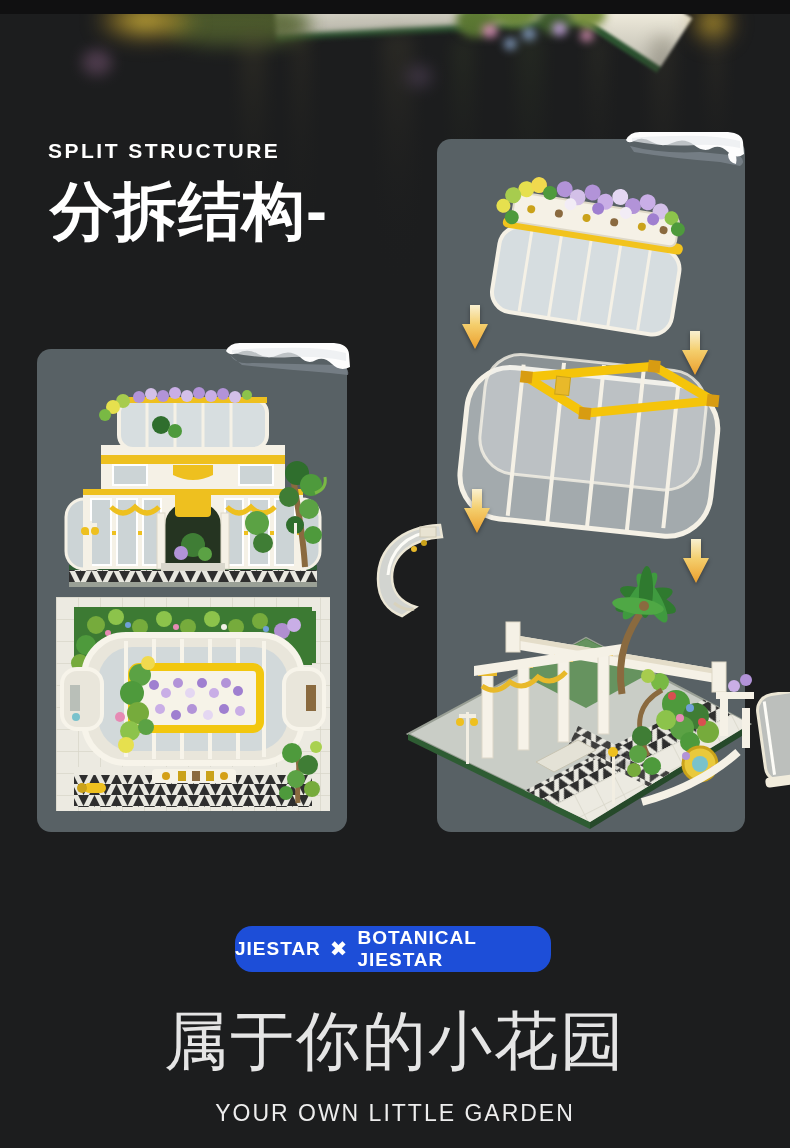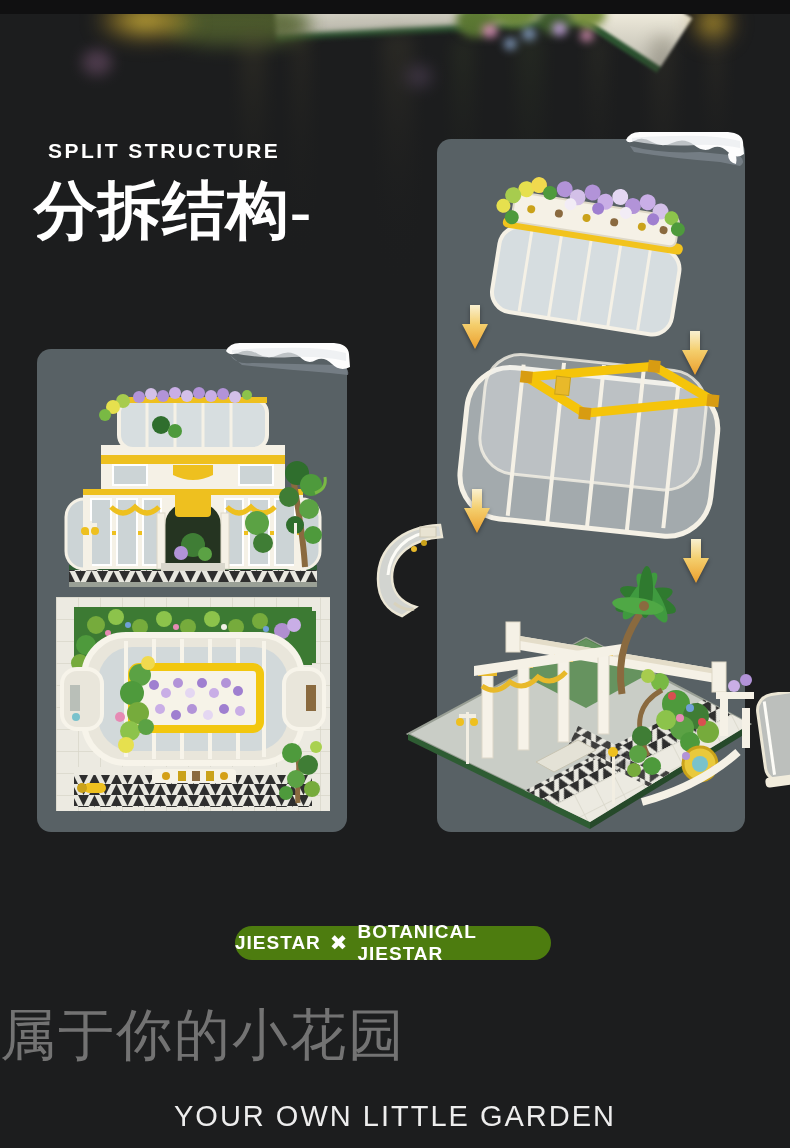--- a/index.html
+++ b/index.html
@@ -17,39 +17,39 @@
   .green-mass{position:absolute;left:165px;top:-12px;width:145px;height:44px;background:#55652f;border-radius:40%;filter:blur(9px);opacity:.85;}
   .flower-mass{position:absolute;left:452px;top:-16px;width:168px;height:66px;filter:blur(4px);}
   .flower-mass i{position:absolute;border-radius:50%;display:block;}
   .bldg-corner{position:absolute;left:590px;top:-26px;width:92px;height:58px;background:#ede9da;transform:rotate(33deg);filter:blur(1.5px);border-bottom:7px solid #2e5c33;}
   .bldg-strip{position:absolute;left:275px;top:-22px;width:330px;height:34px;background:linear-gradient(#efecdf,#d8d5c6);transform:rotate(-3deg);filter:blur(2.5px);border-bottom:6px solid #2e5c33;opacity:.9;}
   .streak{position:absolute;filter:blur(8px);opacity:.28;border-radius:8px;}
   .hero-fade{position:absolute;left:0;top:0;width:100%;height:100%;
     background:linear-gradient(rgba(28,29,30,0) 0%,rgba(28,29,30,.55) 38%,rgba(28,29,30,.92) 70%,#1c1d1e 95%);}
   
   .eyebrow{position:absolute;left:48px;top:125px;color:#fff;font-size:21px;font-weight:800;letter-spacing:2.5px;}
-  .headline{position:absolute;left:34px;top:160px;color:#fff;font-size:63px;font-weight:900;line-height:75px;letter-spacing:1px;font-family:Liberation Serif, serif;}
+  .headline{position:absolute;left:50px;top:160px;color:#fff;font-size:63px;font-weight:900;line-height:75px;letter-spacing:1px;}
   
   .card{position:absolute;background:#586165;border-radius:14px;}
   .card-left{left:37px;top:335px;width:310px;height:483px;}
   .card-right{left:437px;top:125px;width:308px;height:693px;}
   .card svg.model{position:absolute;}
   .snow{position:absolute;}
   .float{position:absolute;}
   .arrow{position:absolute;width:26px;height:44px;filter:drop-shadow(0 2px 2px rgba(0,0,0,.35));}
   
-  .badge{position:absolute;left:235px;top:912px;width:316px;height:34px;border-radius:17px;
-    background:#4d7c0f;display:flex;align-items:center;justify-content:center;gap:9px;
+  .badge{position:absolute;left:235px;top:912px;width:316px;height:46px;border-radius:17px;
+    background:#1d4ed8;display:flex;align-items:center;justify-content:center;gap:9px;
     color:#fff;font-size:19px;font-weight:600;letter-spacing:1px;}
   .badge .sep{font-size:21px;font-weight:900;margin-top:-1px;}
   
-  .footer-cn{position:absolute;left:0;top:984px;width:100%;color:#737373;
-    font-size:56px;font-weight:500;letter-spacing:2px;}
+  .footer-cn{position:absolute;left:0;top:984px;width:100%;text-align:center;color:#e5e5e5;
+    font-size:64px;font-weight:500;letter-spacing:2px;}
   .footer-en{position:absolute;left:0;top:1086px;width:100%;text-align:center;color:#ededed;
-    font-size:29px;font-weight:400;letter-spacing:2px;}
+    font-size:23px;font-weight:400;letter-spacing:2px;}
 </style>
 </head>
 <body>
 
 <svg width="0" height="0" style="position:absolute">
   <defs>
     <linearGradient id="arrowGrad" x1="0" y1="0" x2="0" y2="1">
       <stop offset="0" stop-color="#f9f0d0"></stop>
         <stop offset=".45" stop-color="#f4ce6c"></stop>
         <stop offset="1" stop-color="#ec9f2d"></stop>

